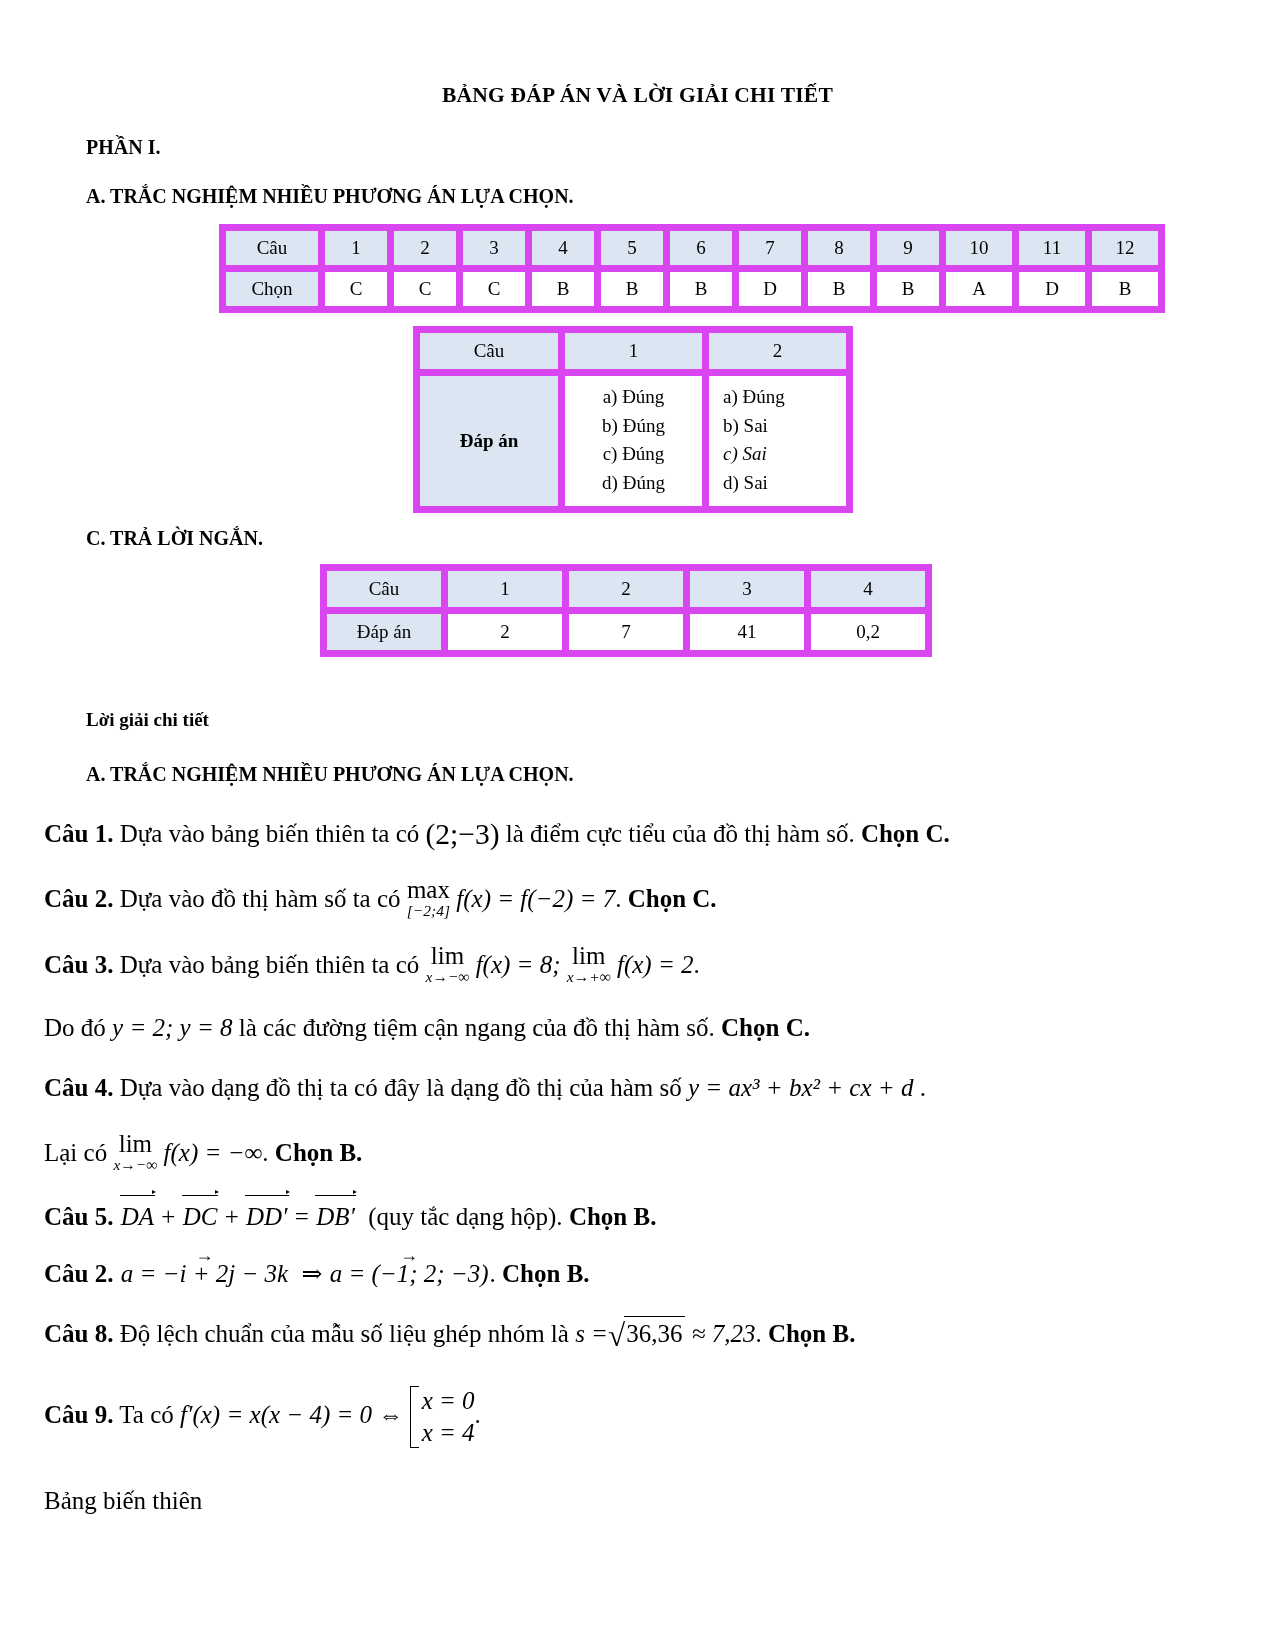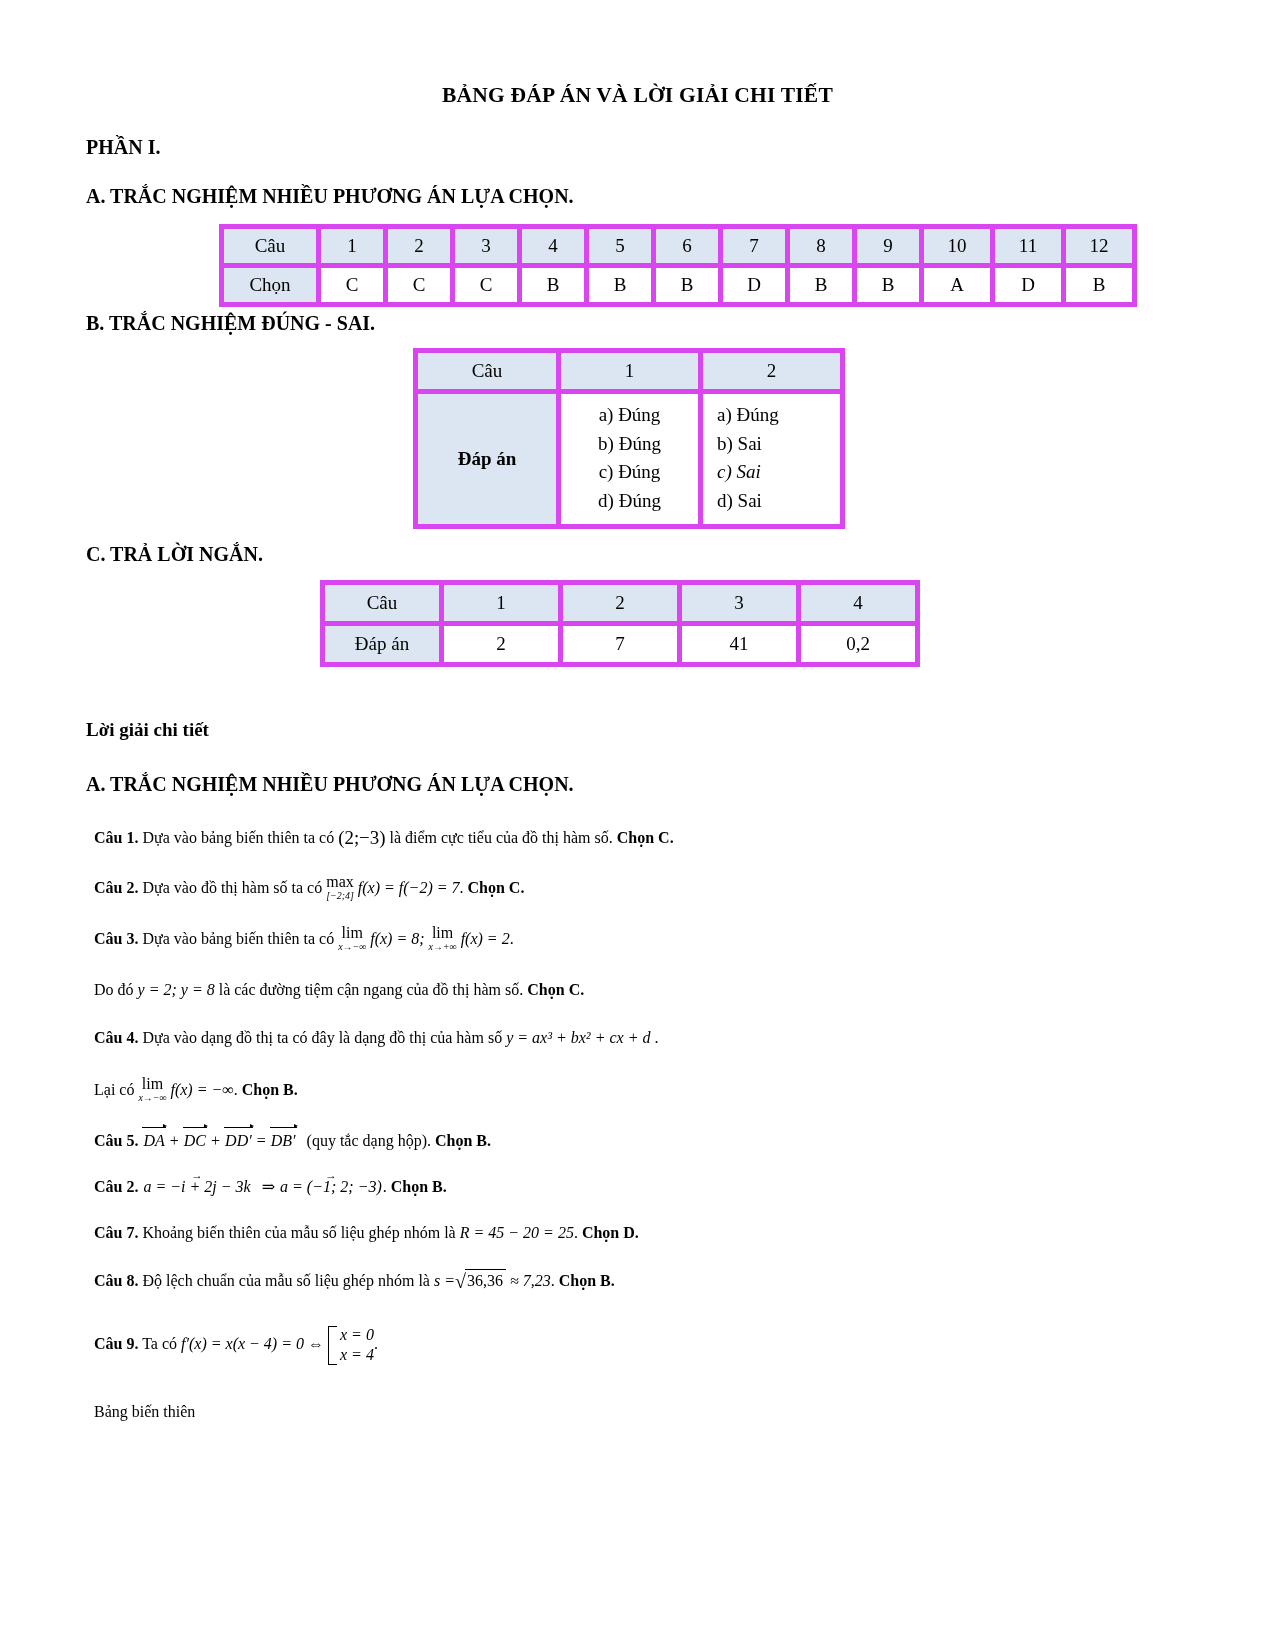--- a/index.html
+++ b/index.html
@@ -30,35 +30,35 @@
     margin: 0;
     padding-top: 83px;
   }
   .section-head {
     font-weight: bold;
     font-size: 20px;
     margin: 0;
     padding-left: 86px;
   }
   .body-line {
-    font-size: 16px;
+    font-size: 25px;
     margin: 0;
-    padding-left: 94px;
+    padding-left: 44px;
     line-height: 1.26;
   }
   .b { font-weight: bold; }
 
   
   table.ans {
     border-collapse: collapse;
     font-size: 19px;
     table-layout: fixed;
   }
   table.ans td, table.ans th {
-    border: 5px solid #d946ef;
+    border: 7px solid #d946ef;
     text-align: center;
     vertical-align: middle;
     font-weight: normal;
     padding: 3px 2px;
   }
   table.ans th, td.hdr {
     background: #dce6f2;
     font-weight: bold;
   }
 
@@ -208,21 +208,20 @@
         <td>B</td>
         <td>B</td>
         <td>A</td>
         <td>D</td>
         <td>B</td>
       </tr>
     </tbody>
       </table>
   </div>
 
-  <div class="section-head" style="padding-top:5px;">B. TRẮC NGHIỆM ĐÚNG - SAI.</div>
 
   <div class="tbl2-wrap">
     <table class="ans tbl2">
       <tbody>
           <tr>
         <td class="hdr c-label hdrcell">Câu</td>
         <td class="hdr c-col hdrcell">1</td>
         <td class="hdr c-col hdrcell">2</td>
       </tr>
       <tr>
@@ -340,26 +339,20 @@
   </div>
 
   <div class="body-line" style="padding-top:26px;">
     <span class="b">Câu 2.</span>
     <span class="vecsm">a = −i + 2j − 3k</span>
     <span class="gap-xs"></span><span>⇒</span>
     <span class="vecsm">a = (−1; 2; −3)</span><span>.</span>
     <span class="b">Chọn B.</span>
   </div>
 
-  <div class="body-line" style="padding-top:26px;">
-    <span class="b">Câu 7.</span>
-    <span>Khoảng biến thiên của mẫu số liệu ghép nhóm là</span>
-    <span class="mi">R = 45 − 20 = 25</span><span>.</span>
-    <span class="b">Chọn D.</span>
-  </div>
 
   <div class="body-line" style="padding-top:26px;">
     <span class="b">Câu 8.</span>
     <span>Độ lệch chuẩn của mẫu số liệu ghép nhóm là</span>
     <span class="mi">s =</span><span class="radical">√</span><span class="sqrt">36,36</span>
     <span class="mi">≈ 7,23</span><span>.</span>
     <span class="b">Chọn B.</span>
   </div>
 
   <div class="body-line" style="padding-top:30px;">

